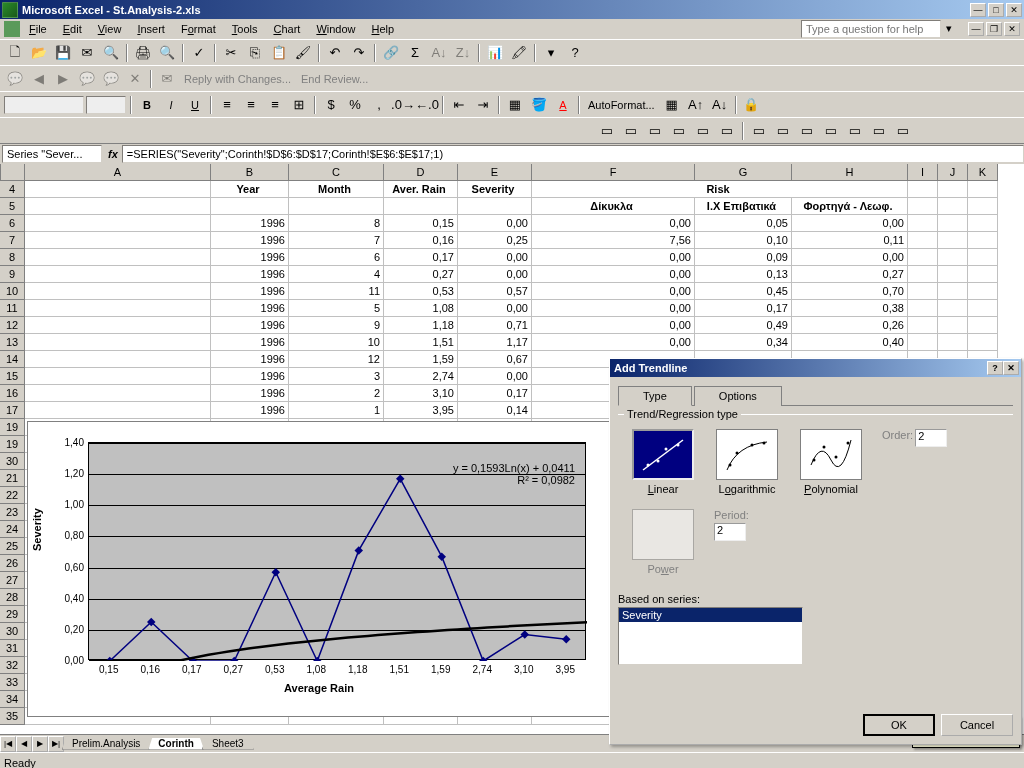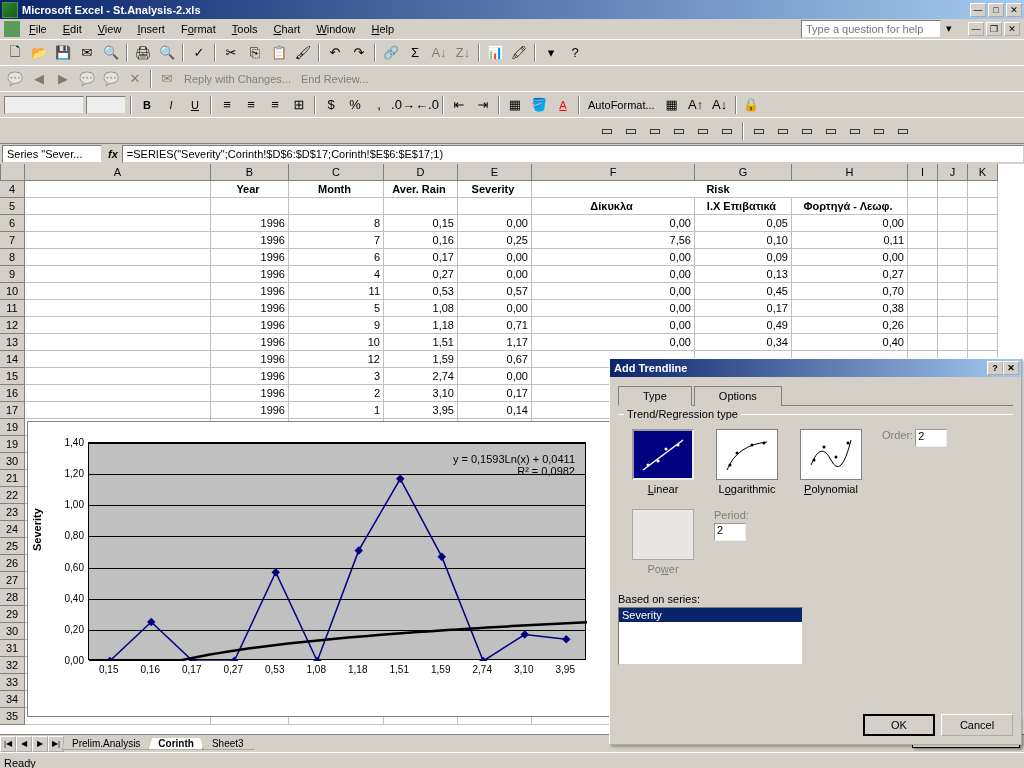--- a/index.html
+++ b/index.html
@@ -38,21 +38,21 @@
 
 .chart-container { position: absolute; left: 27px; top: 257px; width: 584px; height: 296px; background: #fff; border: 1px solid #808080; }
 .plot-area { position: absolute; left: 60px; top: 20px; width: 498px; height: 218px; background: #c0c0c0; border: 1px solid #000; }
 .yaxis { position: absolute; left: 22px; top: 20px; width: 36px; height: 218px; }
 .ytick { position: absolute; right: 2px; font-size: 10px; text-align: right; width: 34px; transform: translateY(-50%); }
 .ylabel { position: absolute; left: 3px; top: 129px; transform: rotate(-90deg); transform-origin: left top; font-weight: bold; font-size: 11px; }
 .xaxis-ticks { position: absolute; left: 60px; top: 242px; width: 498px; height: 14px; }
 .xtick { position: absolute; font-size: 10px; transform: translateX(-50%); }
 .xlabel { position: absolute; left: 0; right: 0; top: 260px; text-align: center; font-weight: bold; font-size: 11px; }
 .gridline { position: absolute; left: 0; right: 0; height: 1px; background: #000; }
-.eq-text { position: absolute; right: 10px; top: 10px; font-size: 10px; text-align: right; }
+.eq-text { position: absolute; right: 10px; top: 19px; font-size: 10px; text-align: right; }
 
 .dialog { position: absolute; left: 609px; top: 358px; width: 413px; height: 387px; background: #d4d0c8; border: 1px outset #fff; box-shadow: 2px 2px 3px rgba(0,0,0,0.3); z-index: 100; }
 .dialog-title { background: linear-gradient(to right, #0a246a, #a6caf0); height: 18px; display: flex; align-items: center; padding: 0 2px; color: white; font-weight: bold; }
 .dialog-title .t { flex: 1; padding-left: 2px; }
 .dialog-body { padding: 8px; }
 .tabs { border-bottom: 1px solid #808080; display: flex; }
 .tab { padding: 3px 24px; background: #d4d0c8; border: 1px solid #808080; border-bottom: none; margin-right: 2px; position: relative; top: 1px; cursor: pointer; }
 .tab.active { background: #d4d0c8; border-bottom: 1px solid #d4d0c8; z-index: 1; }
 .fieldset { border: 1px solid #808080; border-top-color: #fff; position: relative; padding: 10px; margin-top: 8px; }
 .fieldset::before { content: attr(data-legend); position: absolute; top: -7px; left: 6px; background: #d4d0c8; padding: 0 3px; }
@@ -745,20 +745,21 @@
         <div class="xtick" style="left: 145.25px;">0,27</div>
         <div class="xtick" style="left: 186.75px;">0,53</div>
         <div class="xtick" style="left: 228.25px;">1,08</div>
         <div class="xtick" style="left: 269.75px;">1,18</div>
         <div class="xtick" style="left: 311.25px;">1,51</div>
         <div class="xtick" style="left: 352.75px;">1,59</div>
         <div class="xtick" style="left: 394.25px;">2,74</div>
         <div class="xtick" style="left: 435.75px;">3,10</div>
         <div class="xtick" style="left: 477.25px;">3,95</div>
       </div>
+    <div class="xlabel">Average Rain</div>
   </div>
 </div>
 
 <div class="dialog">
   <div class="dialog-title">
     <span class="t">Add Trendline</span>
     <div class="winbtn">?</div>
     <div class="winbtn">✕</div>
   </div>
   <div class="dialog-body">

